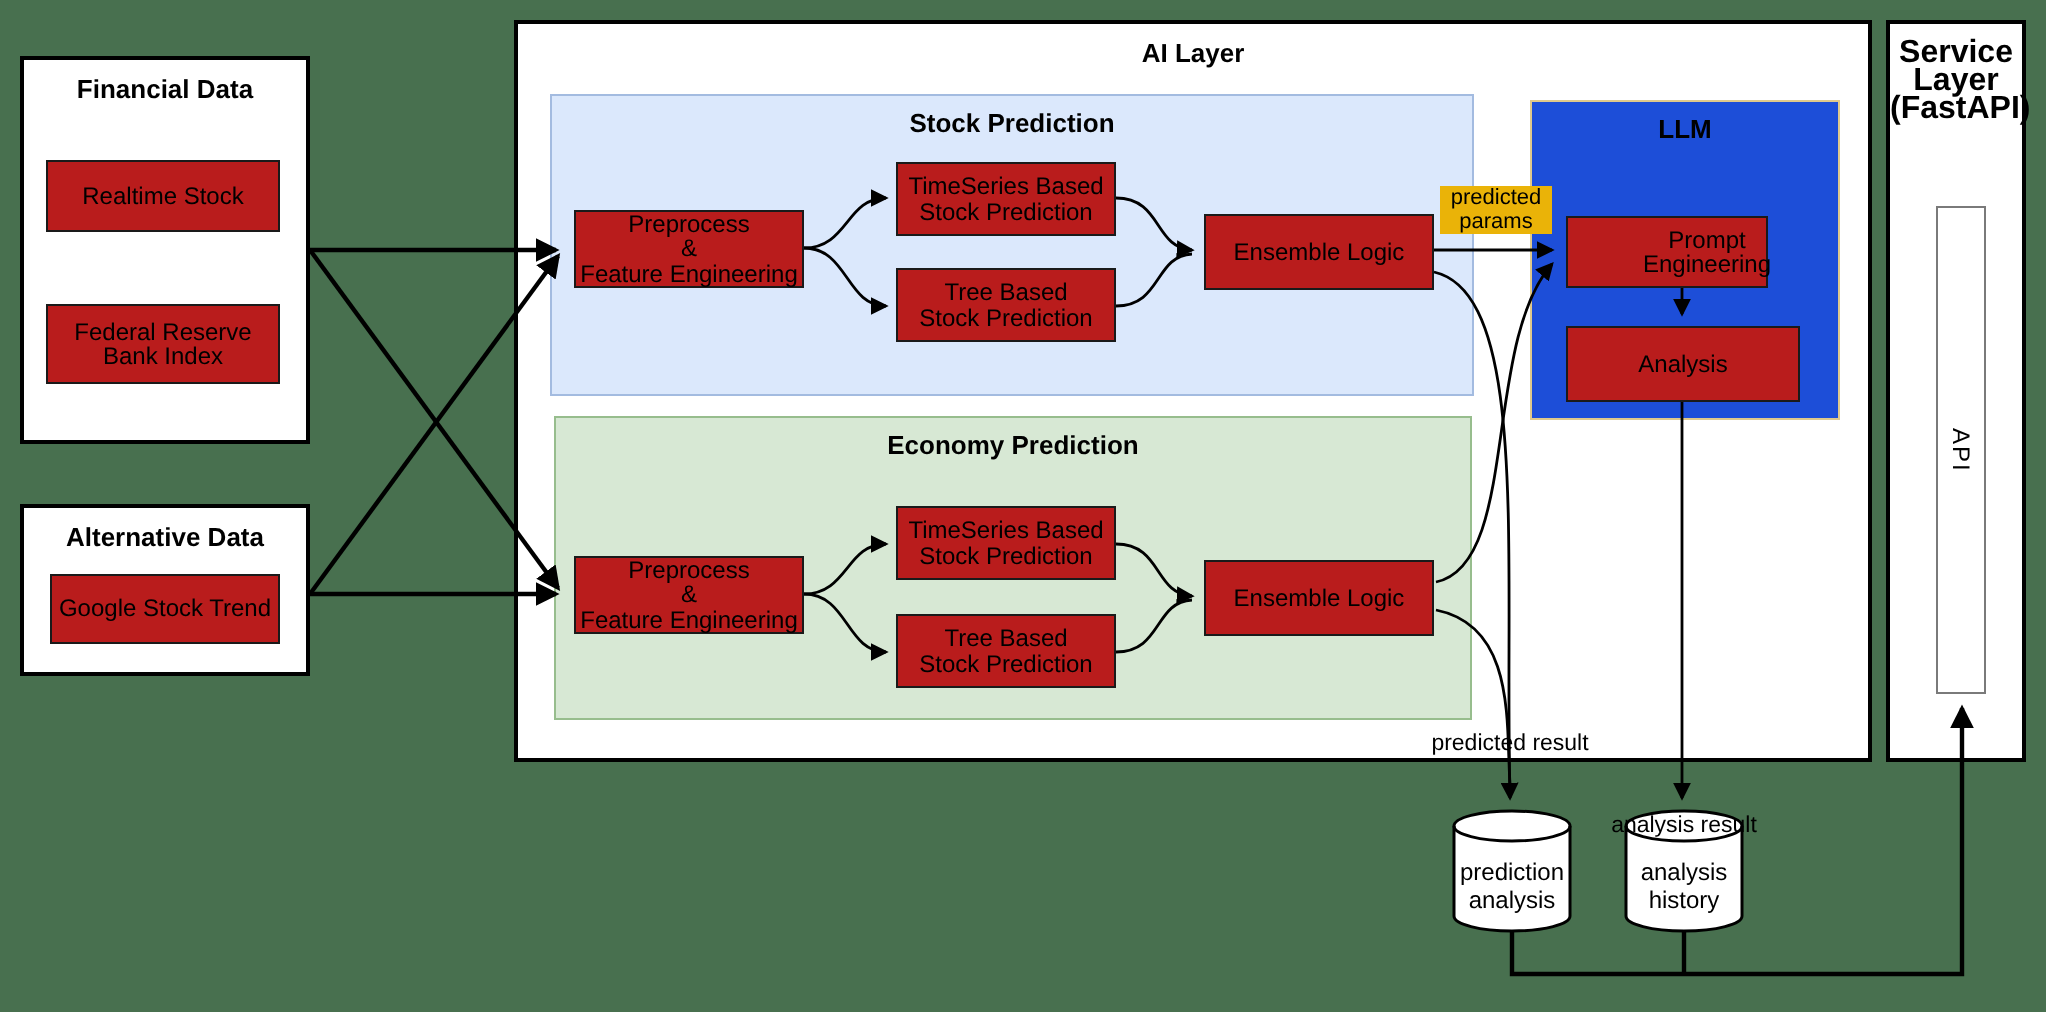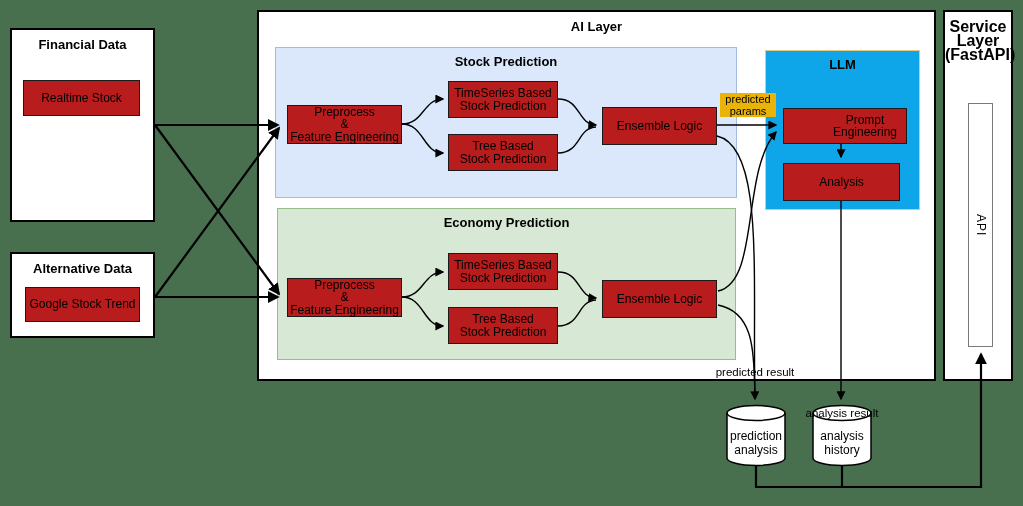--- a/index.html
+++ b/index.html
@@ -4,21 +4,21 @@
 <style>
   html,body{margin:0;padding:0;background:#48704f;}
   #canvas{position:relative;width:1023px;height:506px;background:#48704f;
           font-family:"Liberation Sans","DejaVu Sans",sans-serif;color:#000;overflow:hidden;}
   .bigbox{position:absolute;background:#ffffff;border:2px solid #000;box-sizing:border-box;z-index:10;}
   .bigtitle{font-weight:bold;font-size:13px;text-align:center;padding-top:8px;white-space:pre-line;line-height:14px;}
   .sec{position:absolute;box-sizing:border-box;z-index:20;}
   .sec-title{font-weight:bold;font-size:13px;text-align:center;padding-top:6px;}
   .sec-stock{background:#dbe8fc;border:1px solid #a3bbe0;}
   .sec-economy{background:#d7e8d4;border:1px solid #97bd8d;}
-  .sec-llm{background:#0ea5e9;border:1px solid #e0c98b;}
+  .sec-llm{background:#1d4ed8;border:1px solid #e0c98b;}
   .node{position:absolute;background:#b91c1c;border:1.3px solid #1a1a1a;box-sizing:border-box;
         display:flex;align-items:center;justify-content:center;text-align:center;
         font-size:12px;line-height:12.5px;z-index:30;}
   .ml{white-space:pre-line;}
   #svg-links{position:absolute;left:0;top:0;z-index:40;pointer-events:none;}
   .lbl{position:absolute;z-index:50;font-size:11px;line-height:12px;text-align:center;white-space:pre-line;}
   .lbl-bg{background:#eab308;}
   .cyl-label{position:absolute;z-index:50;font-size:12px;line-height:13.5px;text-align:center;white-space:pre-line;}
   .api-node{position:absolute;background:#fff;border:1px solid #7a7a7a;box-sizing:border-box;z-index:30;
             display:flex;align-items:center;justify-content:center;}
@@ -27,20 +27,24 @@
 </head>
 <body>
 
 <div id="canvas">
 
   <div class="bigbox" style="left:10px;top:28px;width:145px;height:194px;">
     <div class="bigtitle">Financial Data</div>
   </div>
   <div class="node" style="left:23px;top:80px;width:117px;height:36px;">
     <span class="ml">Realtime Stock</span>
+  </div>
+  <div class="node" style="left:23px;top:152px;width:117px;height:40px;">
+    <span class="ml">Federal Reserve
+Bank Index</span>
   </div>
 
   <div class="bigbox" style="left:10px;top:252px;width:145px;height:86px;">
     <div class="bigtitle">Alternative Data</div>
   </div>
   <div class="node" style="left:25px;top:287px;width:115px;height:35px;">
     <span class="ml">Google Stock Trend</span>
   </div>
 
   <div class="bigbox" style="left:257px;top:10px;width:679px;height:371px;">
@@ -83,21 +87,21 @@
     <span class="ml">Tree Based
 Stock Prediction</span>
   </div>
   <div class="node" style="left:602px;top:280px;width:115px;height:38px;">
     <span class="ml">Ensemble Logic</span>
   </div>
 
   <div class="sec sec-llm" style="left:765px;top:50px;width:155px;height:160px;">
     <div class="sec-title">LLM</div>
   </div>
-  <div class="node" style="left:783px;top:108px;width:124px;height:36px;padding-left:40px;">
+  <div class="node" style="left:783px;top:108px;width:101px;height:36px;padding-left:40px;">
     <span class="ml">Prompt Engineering</span>
   </div>
   <div class="node" style="left:783px;top:163px;width:117px;height:38px;">
     <span class="ml">Analysis</span>
   </div>
 
   <div class="bigbox" style="left:943px;top:10px;width:70px;height:371px;">
     <div class="bigtitle" style="font-size:16px;">Service
 Layer
 (FastAPI)</div>

